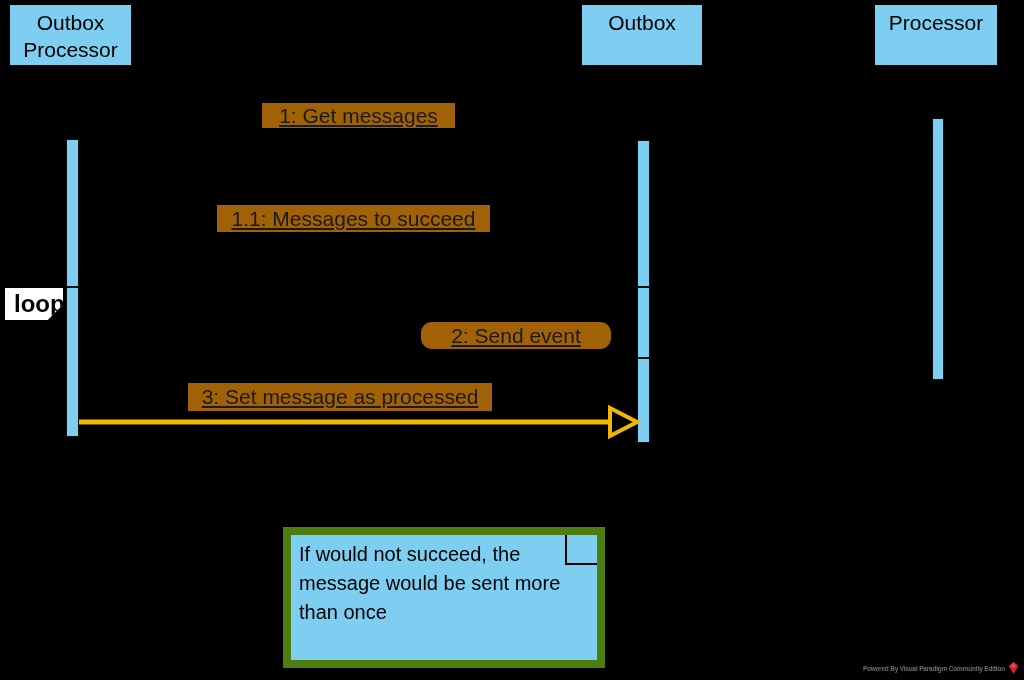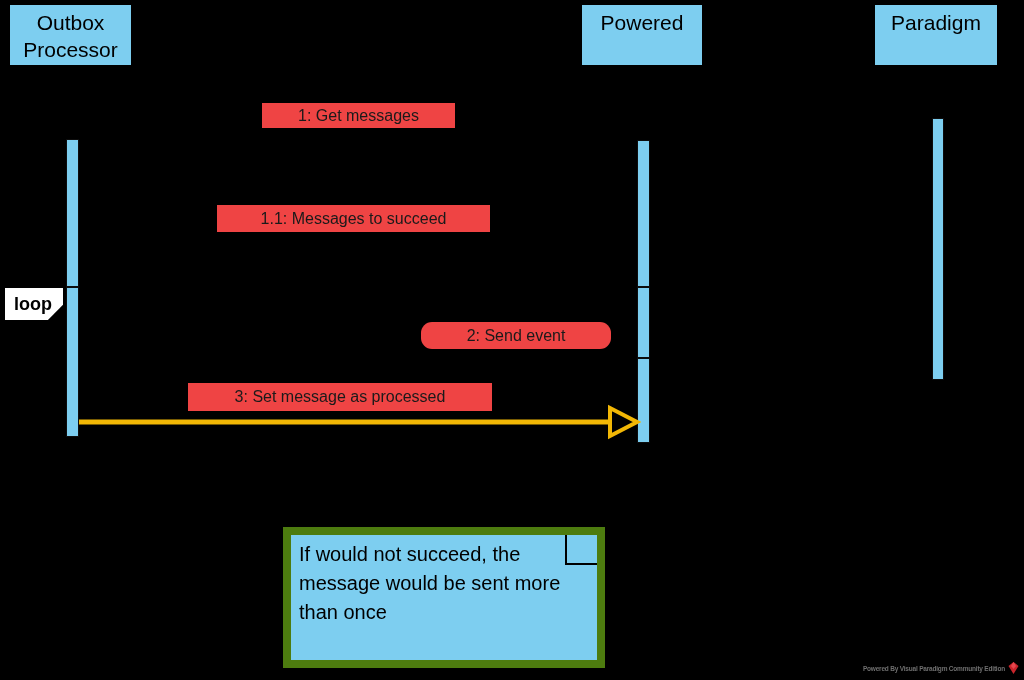--- a/index.html
+++ b/index.html
@@ -11,27 +11,28 @@
     position:absolute;box-sizing:border-box;
     background:#7DCEF0;border:2px solid #000;
     color:#000;font-size:21px;line-height:27px;text-align:center;
     padding-top:4px;
   }
   .activation{
     position:absolute;box-sizing:border-box;
     background:#7DCEF0;border:1px solid #0d0d0d;
   }
   .msg-label{
-    position:absolute;box-sizing:border-box;background:#ef4444;color:#1a1a1a;
-    font-size:16px;display:flex;align-items:center;justify-content:center;
+    position:absolute;box-sizing:border-box;background:#a16207;color:#1a1a1a;
+    font-size:21px;display:flex;align-items:center;justify-content:center;
     white-space:nowrap;
+    text-decoration:underline;
   }
   .loop-label{
     position:absolute;box-sizing:border-box;background:#FFFFFF;color:#000;
-    font-size:18px;font-weight:bold;line-height:32px;padding-left:9px;
+    font-size:24px;font-weight:bold;line-height:32px;padding-left:9px;
     clip-path:polygon(0 0,100% 0,100% 52%,74% 100%,0 100%);
   }
   .note{
     position:absolute;box-sizing:border-box;background:#7DCEF0;border:8px solid #4d7c0f;
     color:#000;font-size:20px;line-height:29px;padding:5px 0 0 8px;
   }
   .note-fold{
     position:absolute;top:0;right:0;width:30px;height:28px;
     border-left:2px solid #000;border-bottom:2px solid #000;
     background:#7DCEF0;
@@ -48,24 +49,24 @@
 </style>
 </head>
 <body>
 
 <div id="canvas">
 
   <div class="actor-box" style="left:8px;top:3px;width:125px;height:64px;">
     <span>Outbox Processor</span>
   </div>
   <div class="actor-box" style="left:580px;top:3px;width:124px;height:64px;">
-    <span>Powered</span>
+    <span>Outbox</span>
   </div>
   <div class="actor-box" style="left:873px;top:3px;width:126px;height:64px;">
-    <span>Paradigm</span>
+    <span>Processor</span>
   </div>
 
   <div class="activation" style="left:66px;top:139px;width:13px;height:148px;"></div>
   <div class="activation" style="left:66px;top:287px;width:13px;height:150px;"></div>
 
   <div class="activation" style="left:637px;top:140px;width:13px;height:147px;"></div>
   <div class="activation" style="left:637px;top:287px;width:13px;height:71px;"></div>
   <div class="activation" style="left:637px;top:358px;width:13px;height:85px;"></div>
 
   <div class="activation" style="left:932px;top:118px;width:12px;height:262px;"></div>

